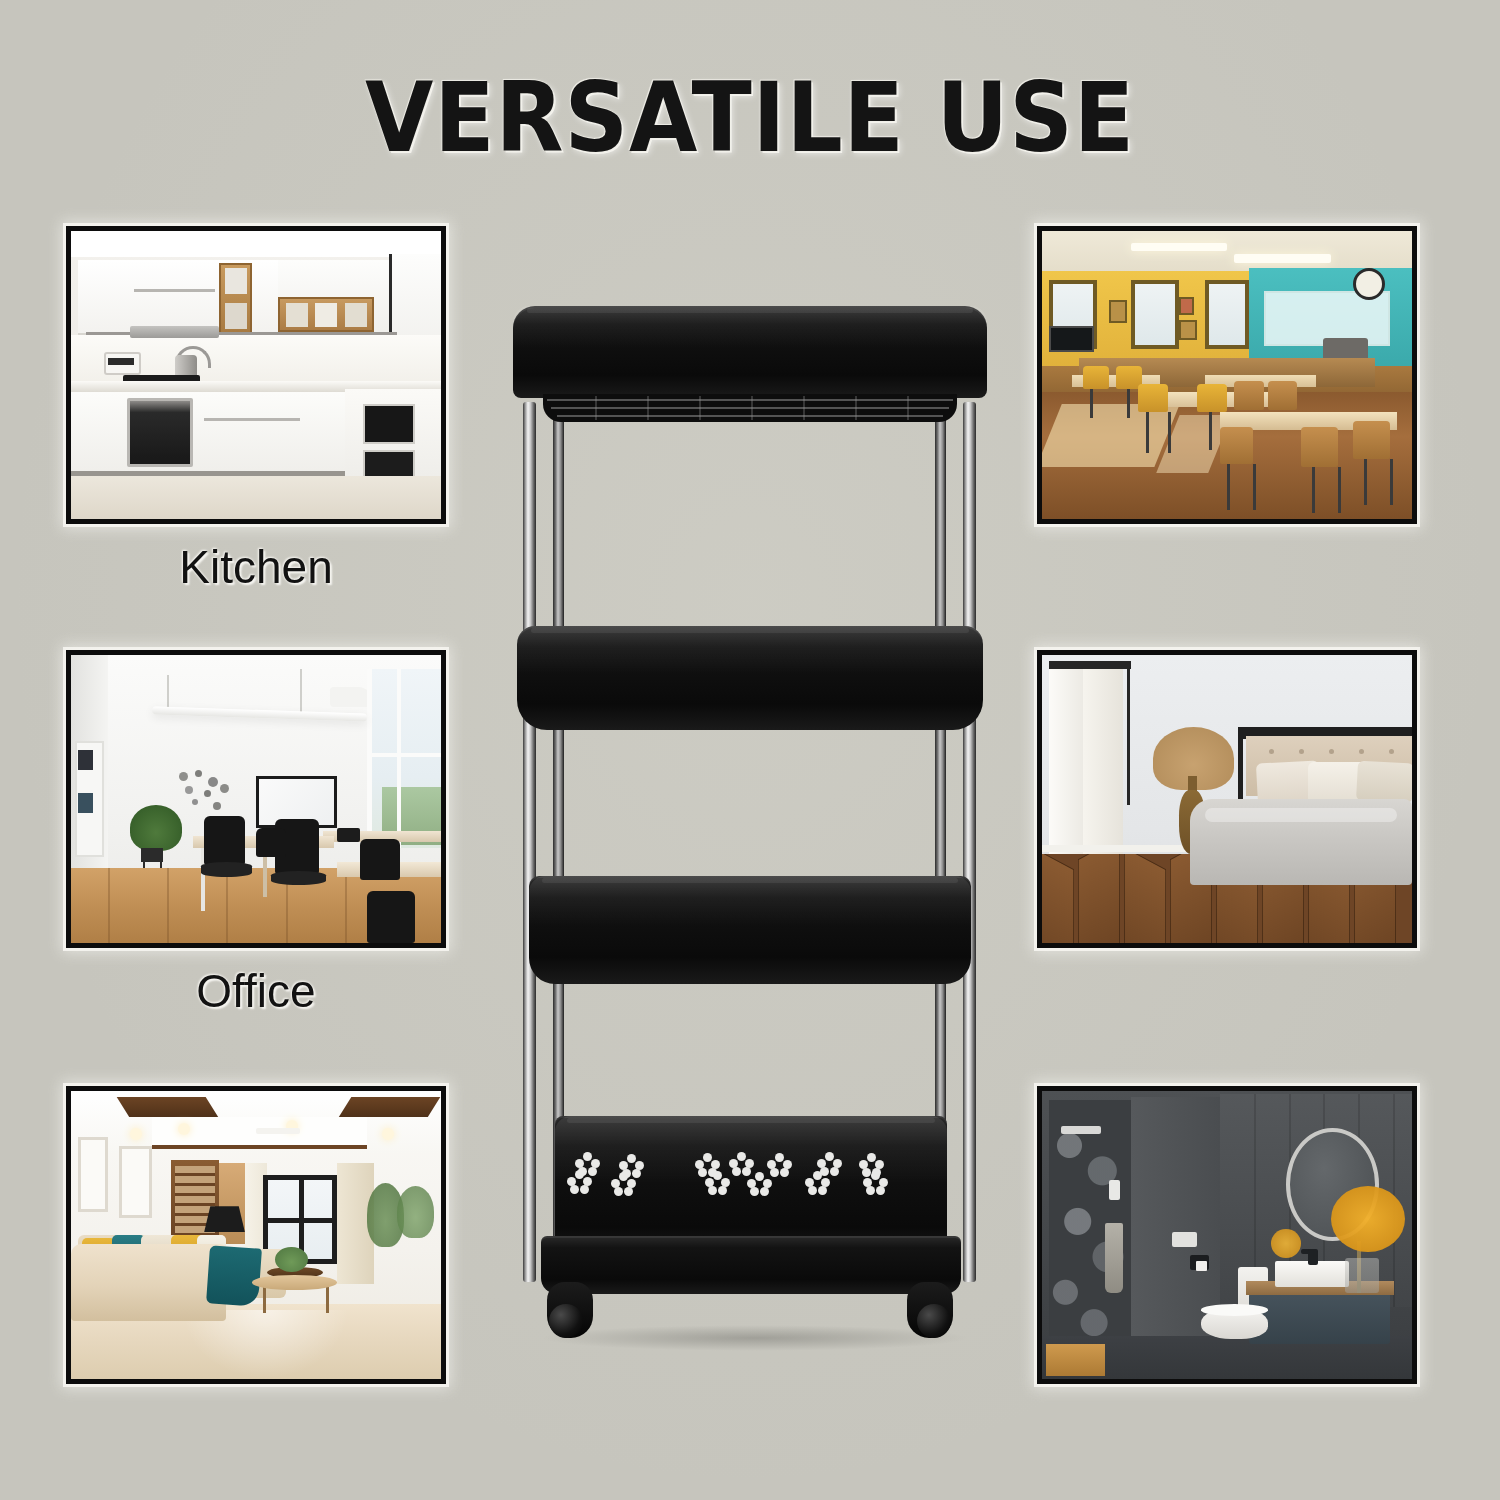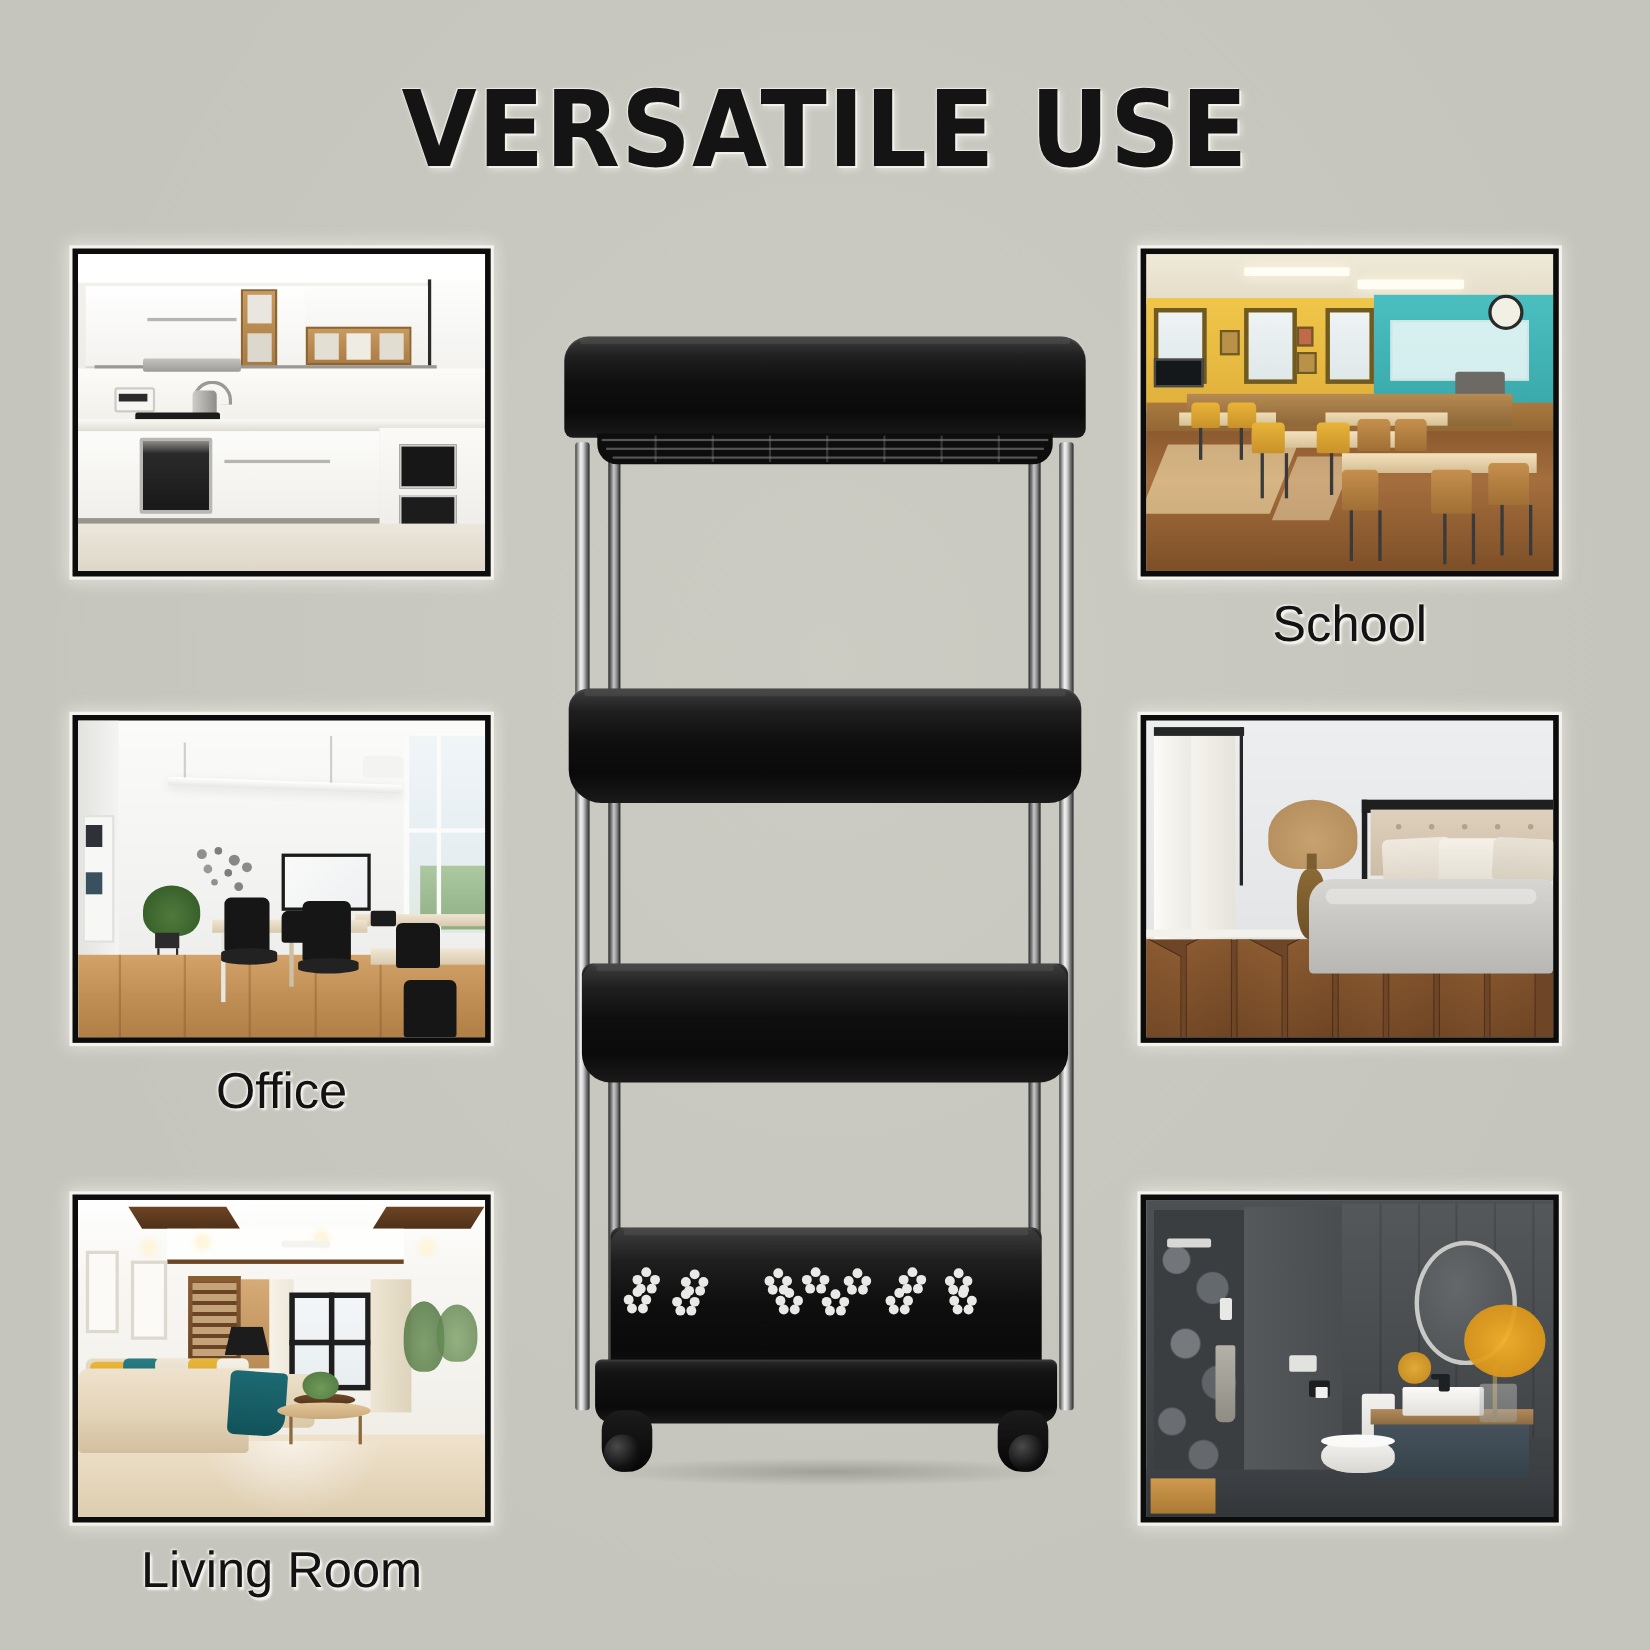--- a/index.html
+++ b/index.html
@@ -358,20 +358,21 @@
       <div class="sh k-lower"></div>
         <div class="sh k-lower2"></div>
       <div class="sh k-handle2"></div>
       <div class="sh k-oven"></div>
         <div class="sh k-oven2"></div>
         <div class="sh k-oven3"></div>
       <div class="sh k-kick"></div>
       <div class="sh k-floor"></div>
     </div>
   </div>
+  <div class="caption">Kitchen</div>
 </div>
 
 <div class="cell l2">
   <div class="frame">
     <div class="scene">
       <div class="sh o-wall"></div>
       <div class="sh o-sidewl"></div>
       <div class="sh o-shelf"></div>
         <div class="sh o-bk1"></div>
         <div class="sh o-bk2"></div>
@@ -459,21 +460,20 @@
       <div class="sh lv-sofa"></div>
       <div class="sh lv-sofa2"></div>
       <div class="sh lv-throw"></div>
       <div class="sh lv-tlg1"></div>
         <div class="sh lv-tlg2"></div>
       <div class="sh lv-tbl2"></div>
         <div class="sh lv-table"></div>
       <div class="sh lv-grn"></div>
     </div>
   </div>
-  <div class="caption">Living Room</div>
 </div>
 
 <div class="cell r1">
   <div class="frame">
     <div class="scene">
       <div class="sh s-ceil"></div>
       <div class="sh s-led1"></div>
         <div class="sh s-led2"></div>
       <div class="sh s-ywall"></div>
         <div class="sh s-twall"></div>
@@ -511,21 +511,20 @@
       <div class="chair br" style="left:70%;top:68%;width:10%;height:14%;"></div>
       <div class="chair br" style="left:84%;top:66%;width:10%;height:13%;"></div>
       <div class="leg" style="left:50%;top:81%;height:16%;"></div>
       <div class="leg" style="left:57%;top:81%;height:16%;"></div>
       <div class="leg" style="left:73%;top:82%;height:16%;"></div>
       <div class="leg" style="left:80%;top:82%;height:16%;"></div>
       <div class="leg" style="left:87%;top:79%;height:16%;"></div>
       <div class="leg" style="left:94%;top:79%;height:16%;"></div>
     </div>
   </div>
-  <div class="caption">School</div>
 </div>
 
 <div class="cell r2">
   <div class="frame">
     <div class="scene">
       <div class="sh b-wall"></div>
       <div class="sh b-light"></div>
       <div class="sh b-curt1"></div>
         <div class="sh b-curt2"></div>
       <div class="sh b-winf"></div>

